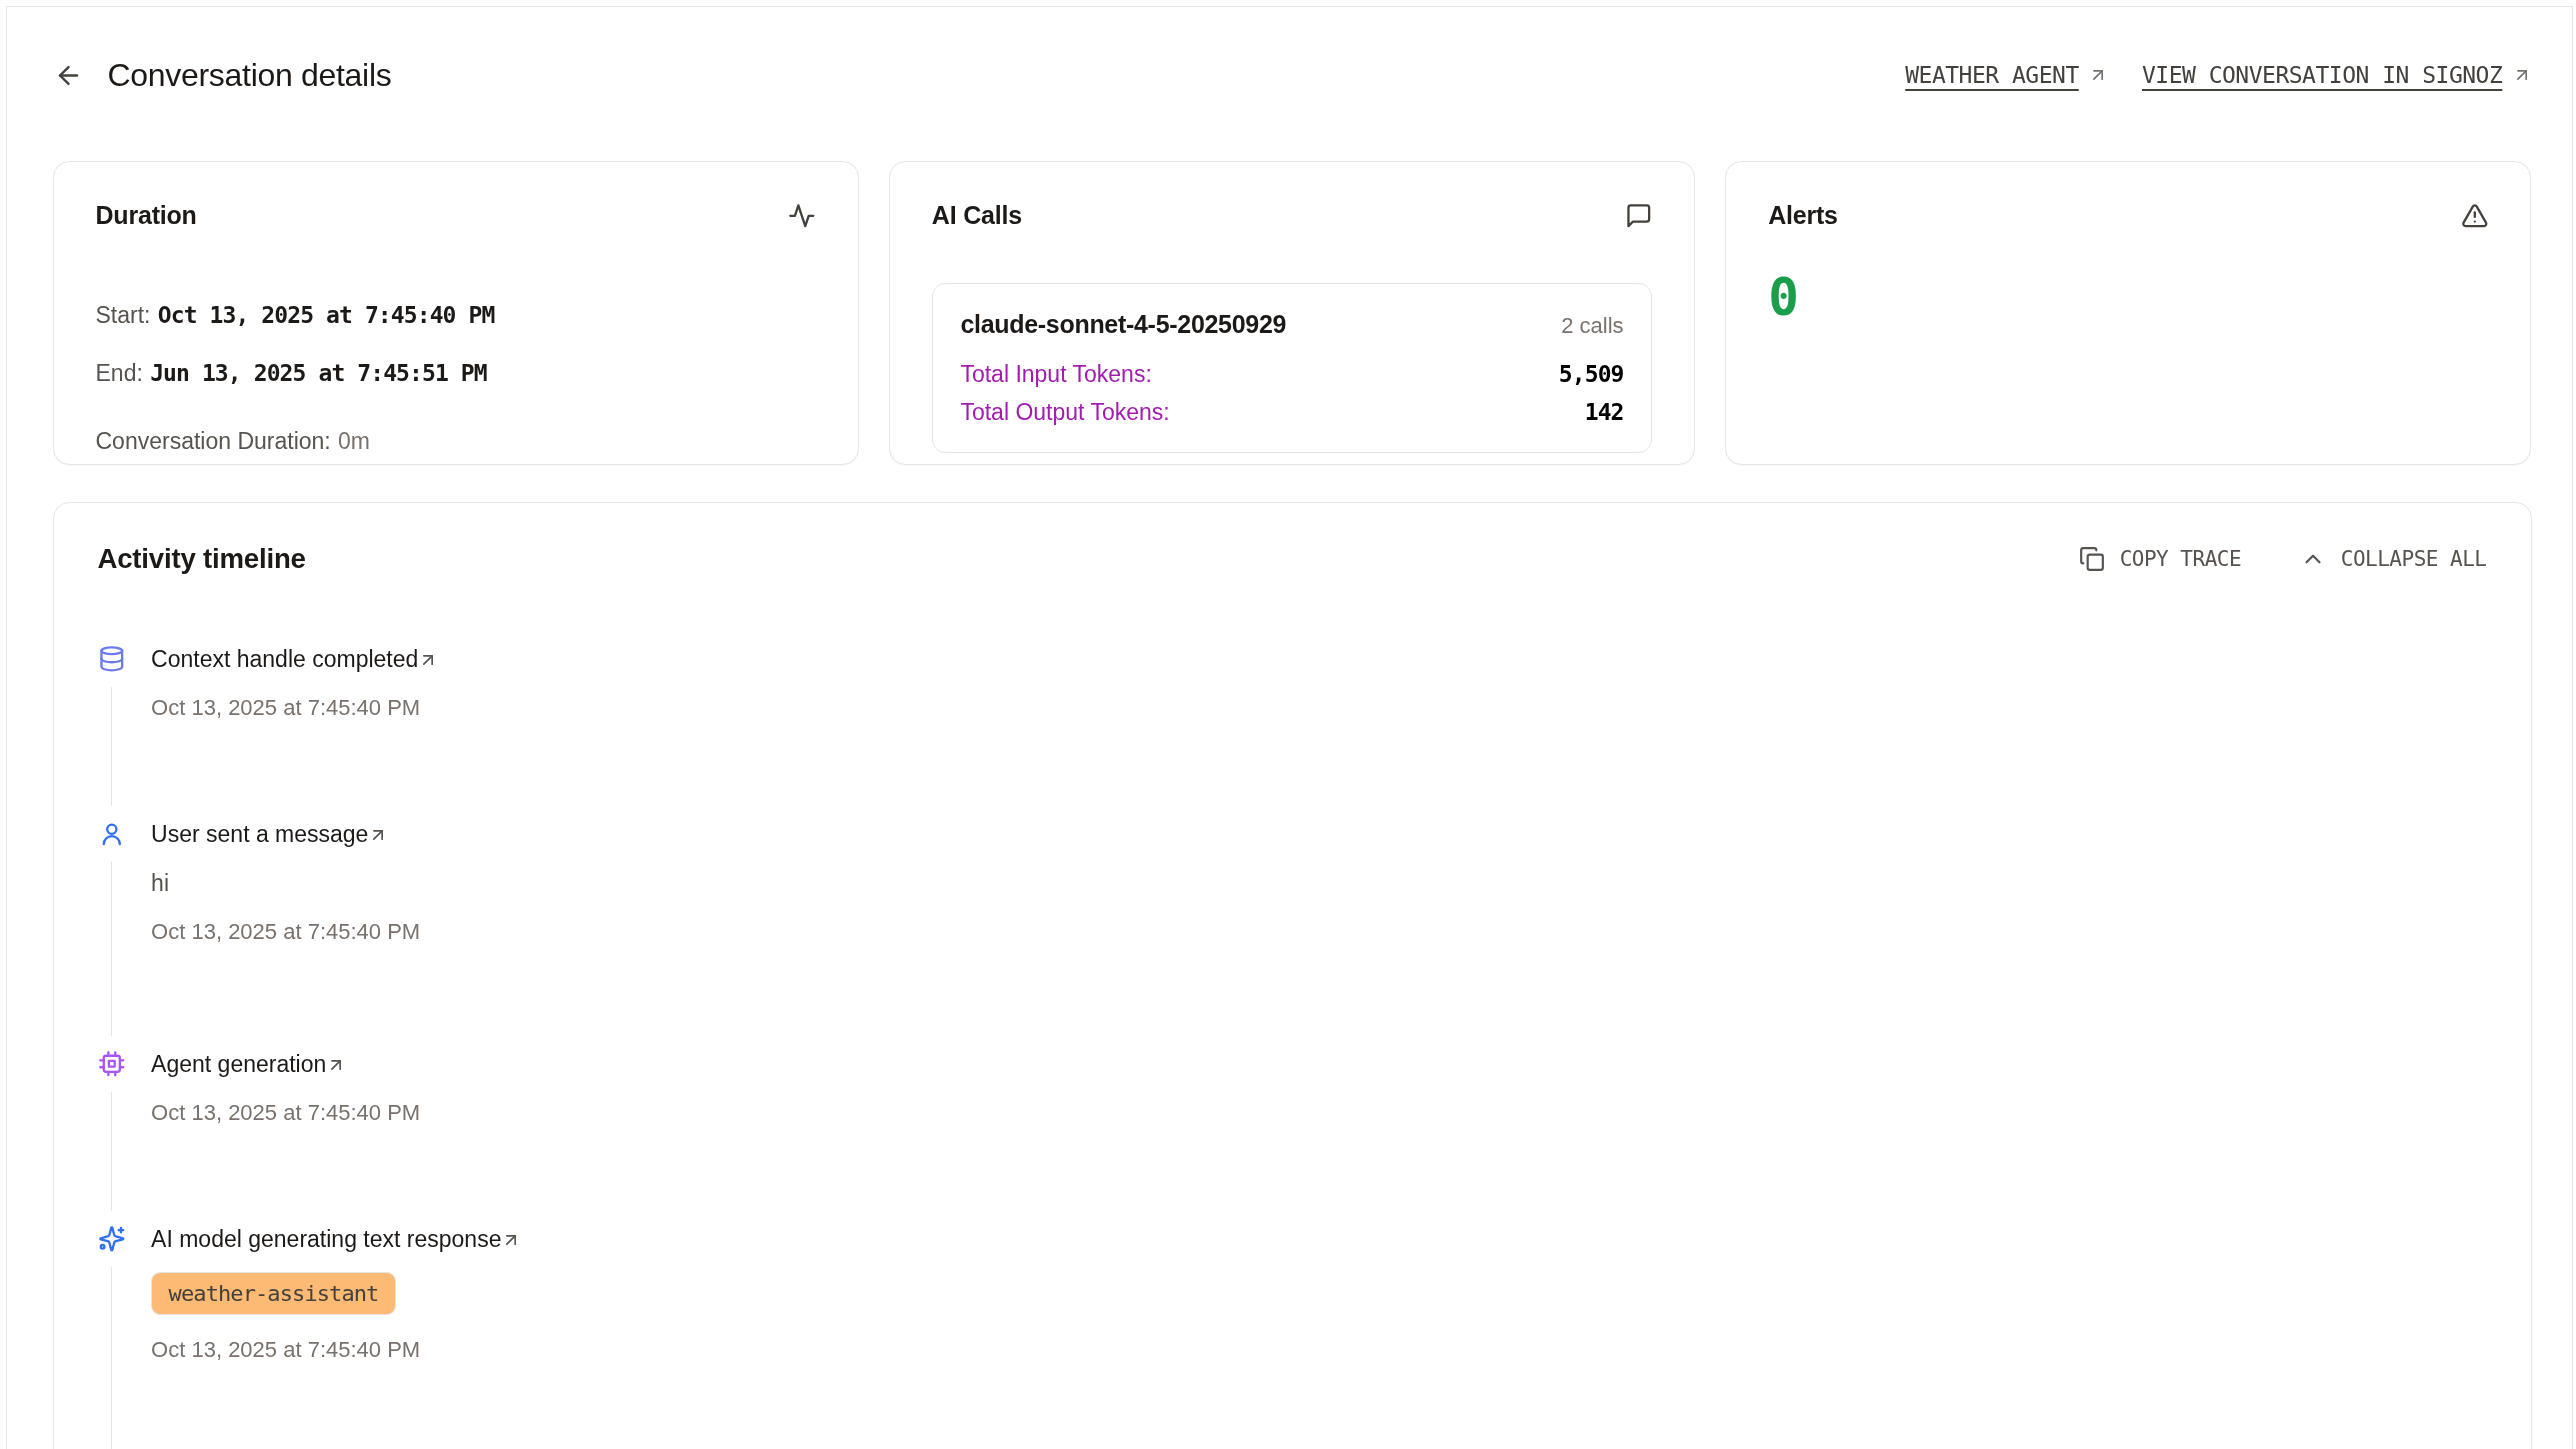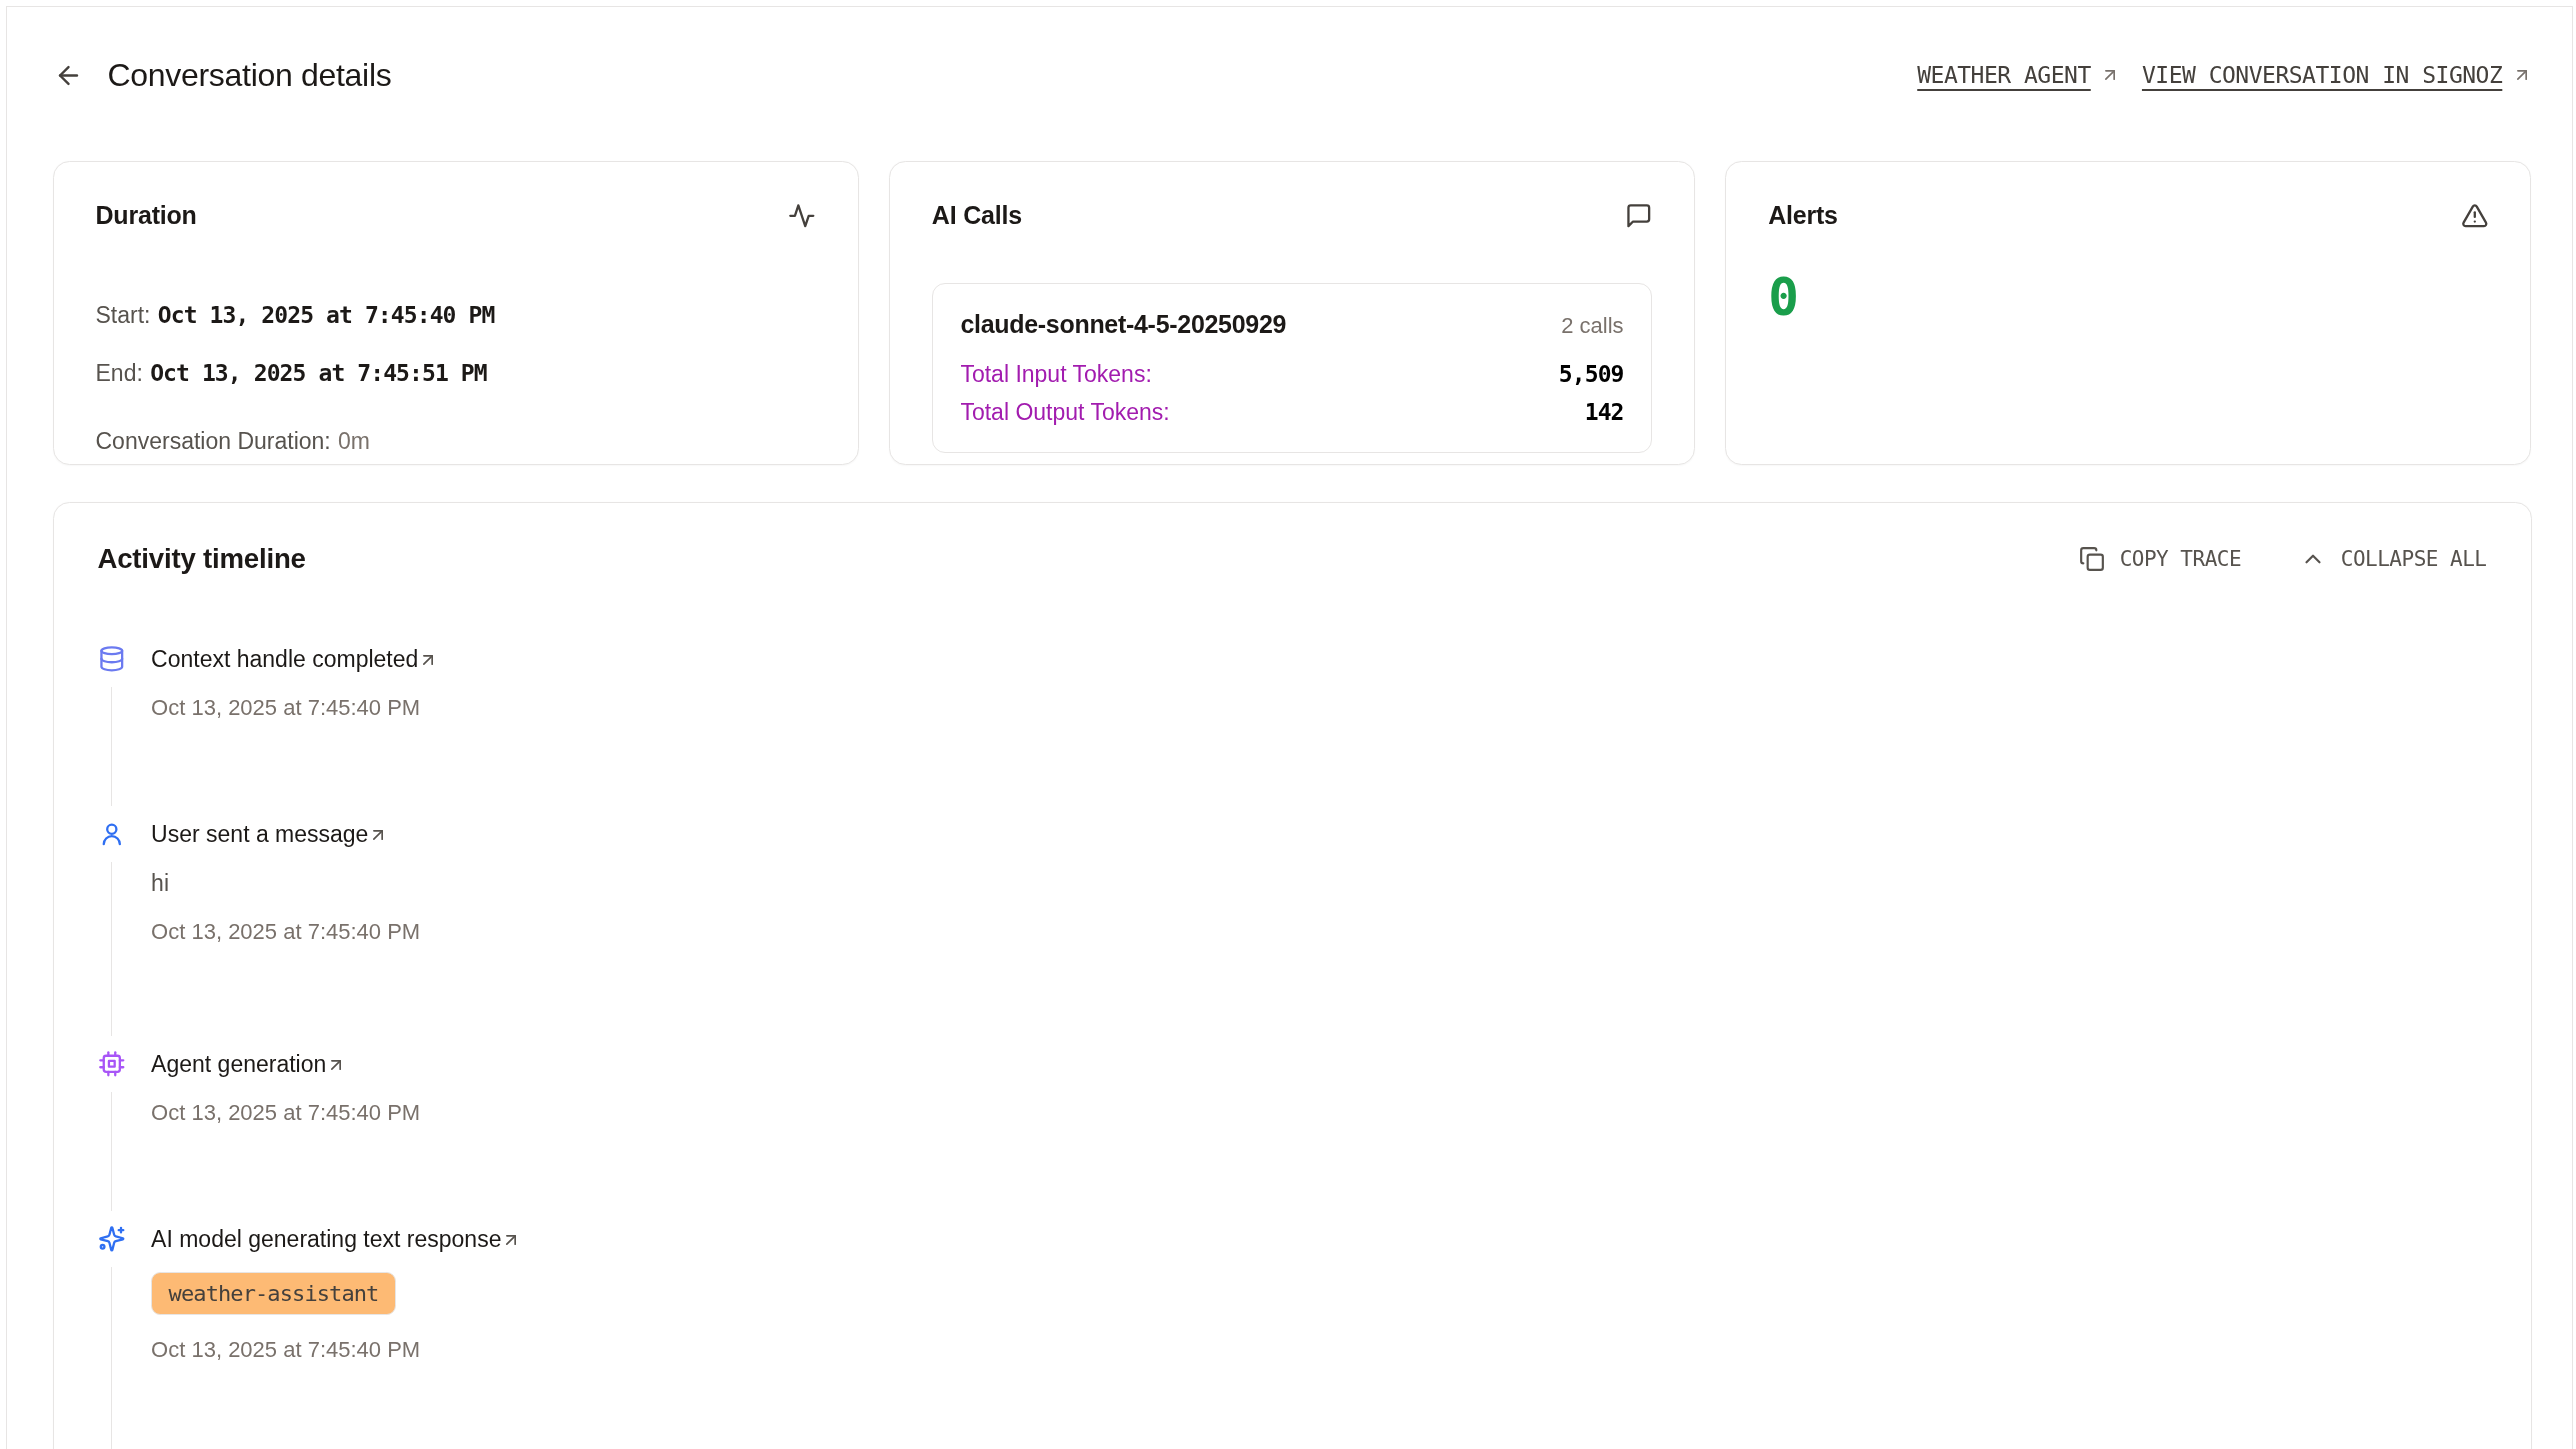--- a/index.html
+++ b/index.html
@@ -9,21 +9,21 @@
 
   .app-frame { position: absolute; left: 5.5px; top: 6.4px; width: 2567px; height: 1543px;
                background: #fff; border: 0.9px solid #e7e5e4; border-bottom: none;
                padding: 0 40px 0 46px; }
 
   
   .page-header { display: flex; align-items: center; margin-top: 46px; height: 44px; }
   .back-btn { width: 31px; height: 31px; border: none; background: transparent; cursor: pointer;
               color: #44403c; margin-right: 24px; display: flex; align-items: center; justify-content: center; }
   .page-title { font-size: 32px; font-weight: 500; letter-spacing: -0.3px; color: #1c1917; }
-  .header-links { margin-left: auto; display: flex; align-items: center; gap: 22px; }
+  .header-links { margin-left: auto; display: flex; align-items: center; gap: 34px; }
   .hdr-link { display: flex; align-items: center; gap: 9.2px; text-decoration: none; cursor: pointer; }
   .hdr-link .lbl { font-family: "DejaVu Sans Mono", monospace; font-size: 23px; color: #44403c;
                    letter-spacing: -0.5px; text-decoration: underline; text-underline-offset: 6.4px;
                    text-decoration-thickness: 1.8px; }
   .hdr-link svg { color: #78716c; }
 
   
   .cards-row { display: flex; gap: 30px; margin-top: 64px; }
   .card { flex: 1; height: 304px; background: #fff; border: 0.9px solid #e7e5e4; border-radius: 16.5px;
           padding: 39px 42px; box-shadow: 0 0.9px 1.8px rgba(0,0,0,0.03); }
@@ -129,21 +129,21 @@
       <div class="card-head">
         <span class="card-title">Duration</span>
         <span style="display:flex">
           <svg width="27.6" height="27.6" viewBox="0 0 24 24" fill="none" stroke="currentColor" stroke-width="2" stroke-linecap="round" stroke-linejoin="round">
               <path d="M22 12h-4l-3 9L9 3l-3 9H2"></path>
             </svg>
         </span>
       </div>
       <div class="dur-rows">
         <div class="dur-row"><span>Start:</span><span class="val">Oct 13, 2025 at 7:45:40 PM</span></div>
-        <div class="dur-row"><span>End:</span><span class="val">Oct 13, 2025 at 7:45:51 PM</span></div>
+        <div class="dur-row"><span>End:</span><span class="val">Jun 13, 2025 at 7:45:51 PM</span></div>
         <div class="dur-row total"><span>Conversation Duration:</span><span class="val2">0m</span></div>
       </div>
     </section>
 
     <section class="card">
       <div class="card-head">
         <span class="card-title">AI Calls</span>
         <span style="display:flex">
           <svg width="27.6" height="27.6" viewBox="0 0 24 24" fill="none" stroke="currentColor" stroke-width="2" stroke-linecap="round" stroke-linejoin="round">
               <path d="M21 15a2 2 0 0 1-2 2H7l-4 4V5a2 2 0 0 1 2-2h14a2 2 0 0 1 2 2z"></path>

